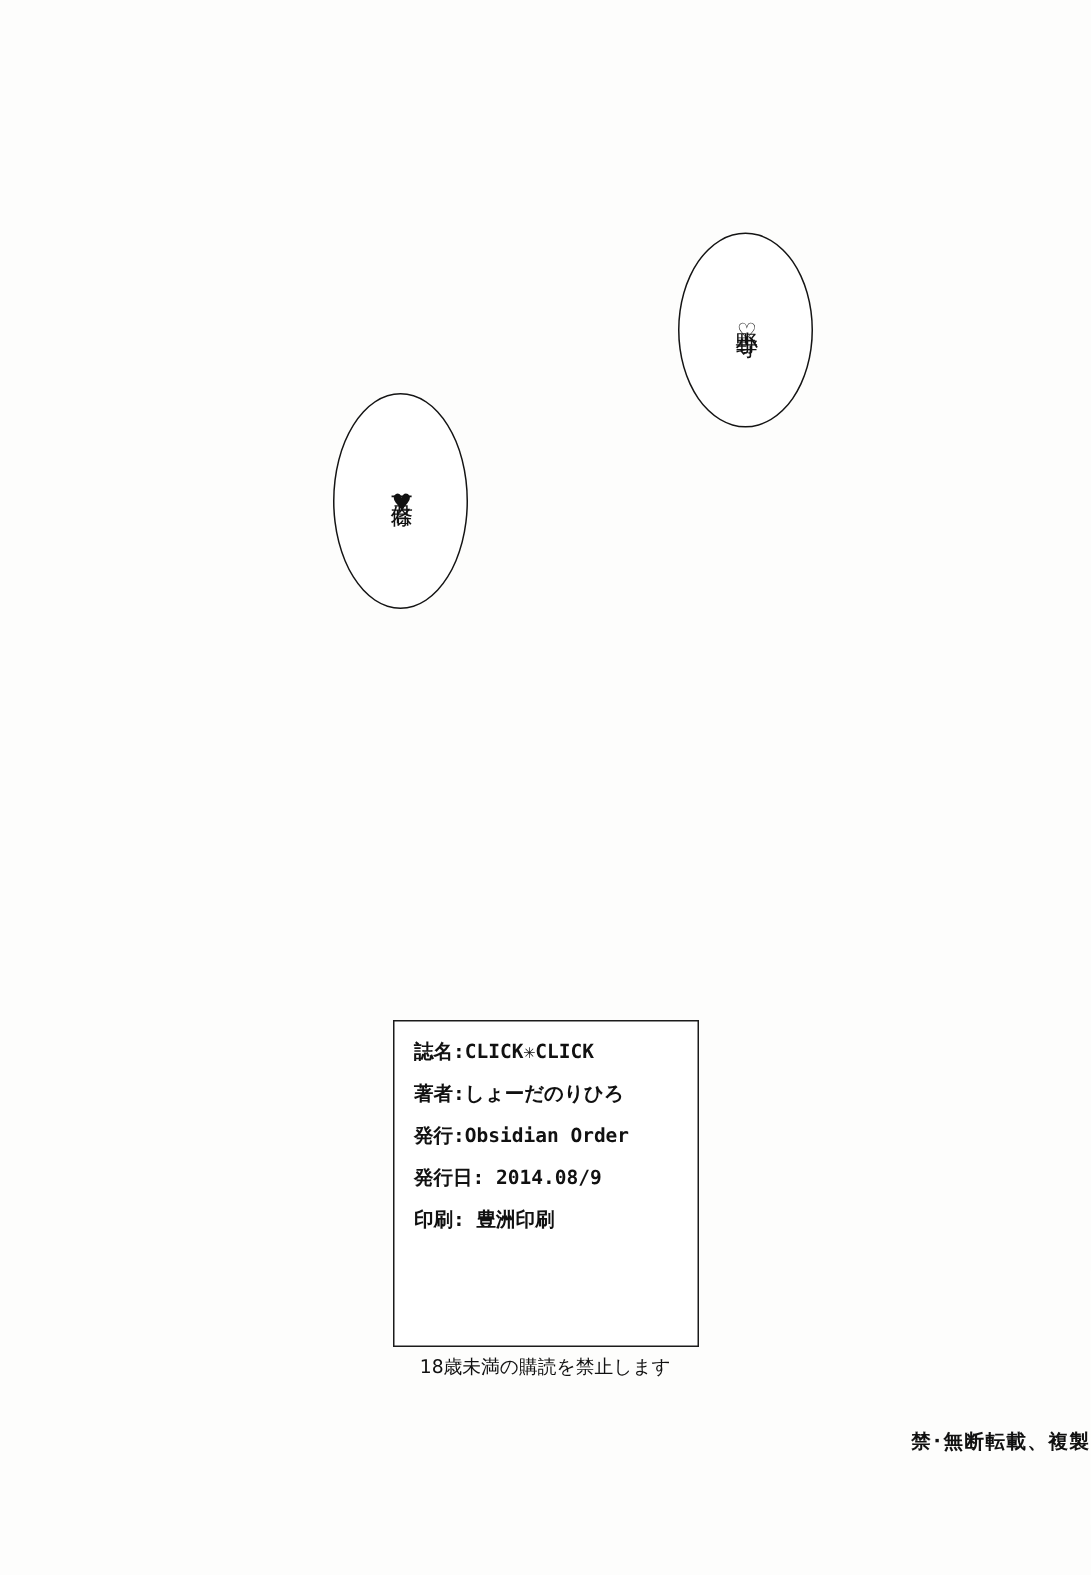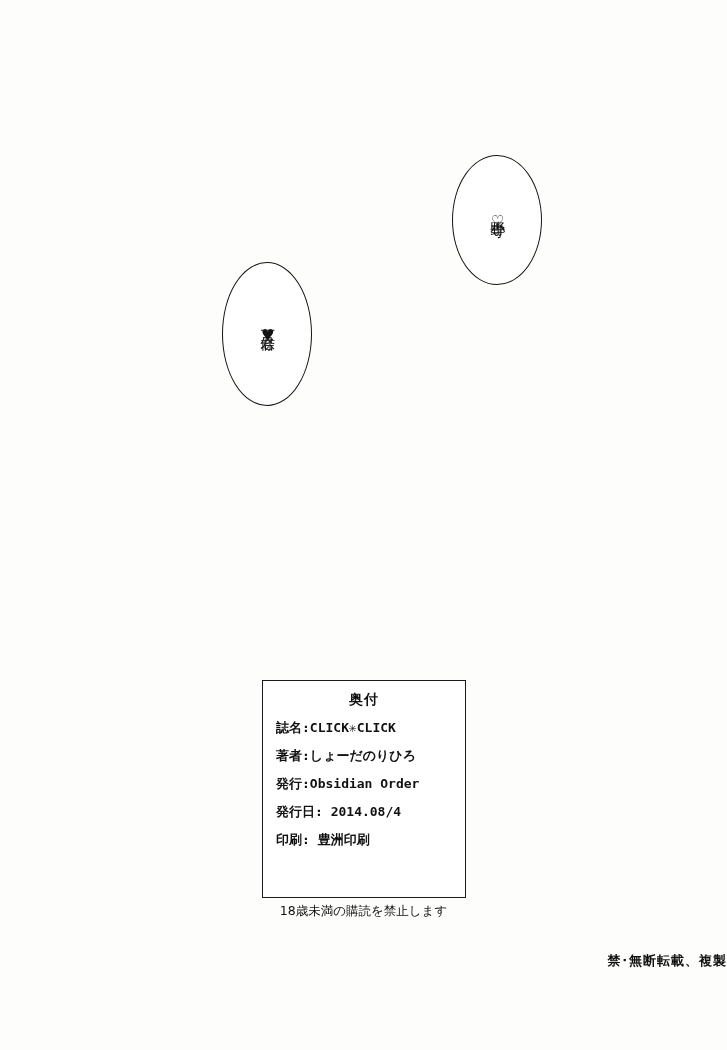--- a/index.html
+++ b/index.html
@@ -120,26 +120,25 @@
 
   <div class="bubble" id="bubble-onodera">
     <span class="vtext">小野寺♡</span>
   </div>
 
   <div class="bubble" id="bubble-ichijou">
     <span class="vtext">一條君♥</span>
   </div>
 
   <div class="colophon">
-    <div class="colophon-title">奥付</div>
     <ul class="colophon-list">
       <li>誌名:CLICK✳CLICK</li>
       <li>著者:しょーだのりひろ</li>
       <li>発行:Obsidian Order</li>
-      <li>発行日: 2014.08/4</li>
+      <li>発行日: 2014.08/9</li>
       <li>印刷: 豊洲印刷</li>
     </ul>
   </div>
 
   <div class="notice" id="age-notice">18歳未満の購読を禁止します</div>
   <div class="notice" id="copyright-notice">禁･無断転載、複製</div>
 
 </div>
 
 </body></html>

